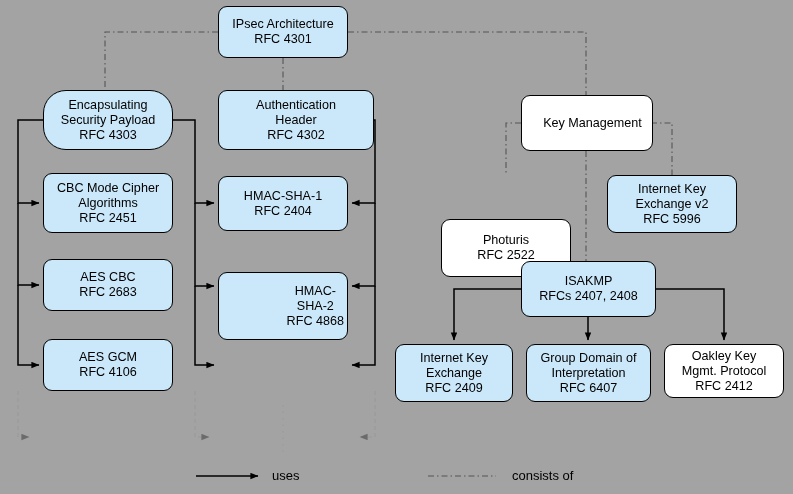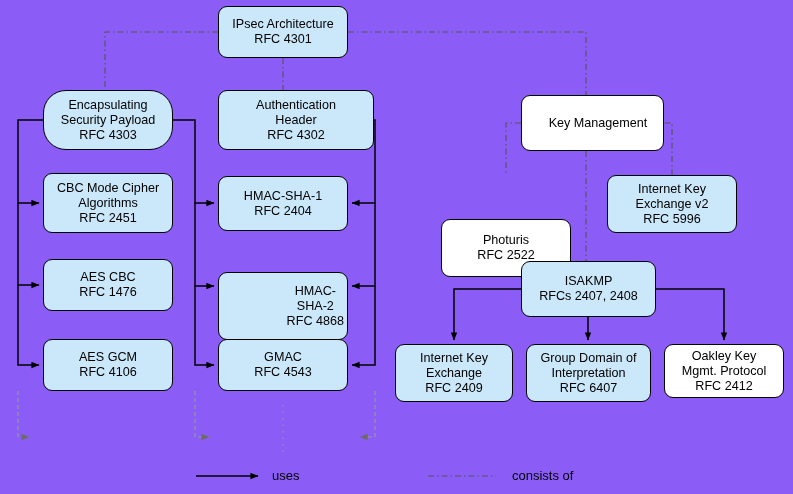--- a/index.html
+++ b/index.html
@@ -1,17 +1,17 @@
 <!DOCTYPE html>
 <html><head>
 <meta charset="utf-8">
 <style>
   html,body{margin:0;padding:0;background:#ffffff;}
   body{font-family:"Liberation Sans","DejaVu Sans",sans-serif;}
-  #canvas{position:relative;width:793px;height:494px;background:#8b5cf6;overflow:hidden;}
+  #canvas{position:relative;width:793px;height:494px;background:#a3a3a3;overflow:hidden;}
   svg.wires{position:absolute;left:0;top:0;width:793px;height:494px;pointer-events:none;}
   .node{position:absolute;box-sizing:border-box;border:1.6px solid #000;border-radius:9px;
         display:flex;align-items:center;justify-content:center;text-align:center;
         font-size:12.6px;line-height:15px;color:#000;z-index:3;}
   .node.blue{background:#cbe8fa;}
   .node.white{background:#ffffff;}
   .node .lbl{padding:0 3px;white-space:pre-line;}
   .legend-text{position:absolute;font-size:13px;color:#000;z-index:3;}
 </style>
 </head>
@@ -98,40 +98,36 @@
 RFC 2451</span>
     </div>
 
   <div class="node blue" style="left:218px;top:176px;width:130px;height:55px;">
     <span class="lbl">HMAC-SHA-1
 RFC 2404</span>
     </div>
 
   <div class="node blue" style="left:43px;top:259px;width:130px;height:52px;">
     <span class="lbl">AES CBC
-RFC 1476</span>
+RFC 2683</span>
     </div>
 
   <div class="node blue" style="left:218px;top:272px;width:130px;height:68px;justify-content:flex-end;">
     <span class="lbl">HMAC-
 SHA-2
 RFC 4868</span>
     </div>
 
   <div class="node blue" style="left:43px;top:339px;width:130px;height:52px;">
     <span class="lbl">AES GCM
 RFC 4106</span>
     </div>
 
-  <div class="node blue" style="left:218px;top:339px;width:130px;height:52px;">
-    <span class="lbl">GMAC
-RFC 4543</span>
-    </div>
 
-  <div class="node white" style="left:521px;top:95px;width:143px;height:56px;padding-left:11px;">
+  <div class="node white" style="left:521px;top:95px;width:132px;height:56px;padding-left:11px;">
     <span class="lbl">Key Management</span>
     </div>
 
   <div class="node white" style="left:441px;top:175px;width:130px;height:58px;margin-top:44px;">
     <span class="lbl">Photuris
 RFC 2522</span>
     </div>
 
   <div class="node blue" style="left:607px;top:175px;width:130px;height:58px;">
     <span class="lbl">Internet Key

